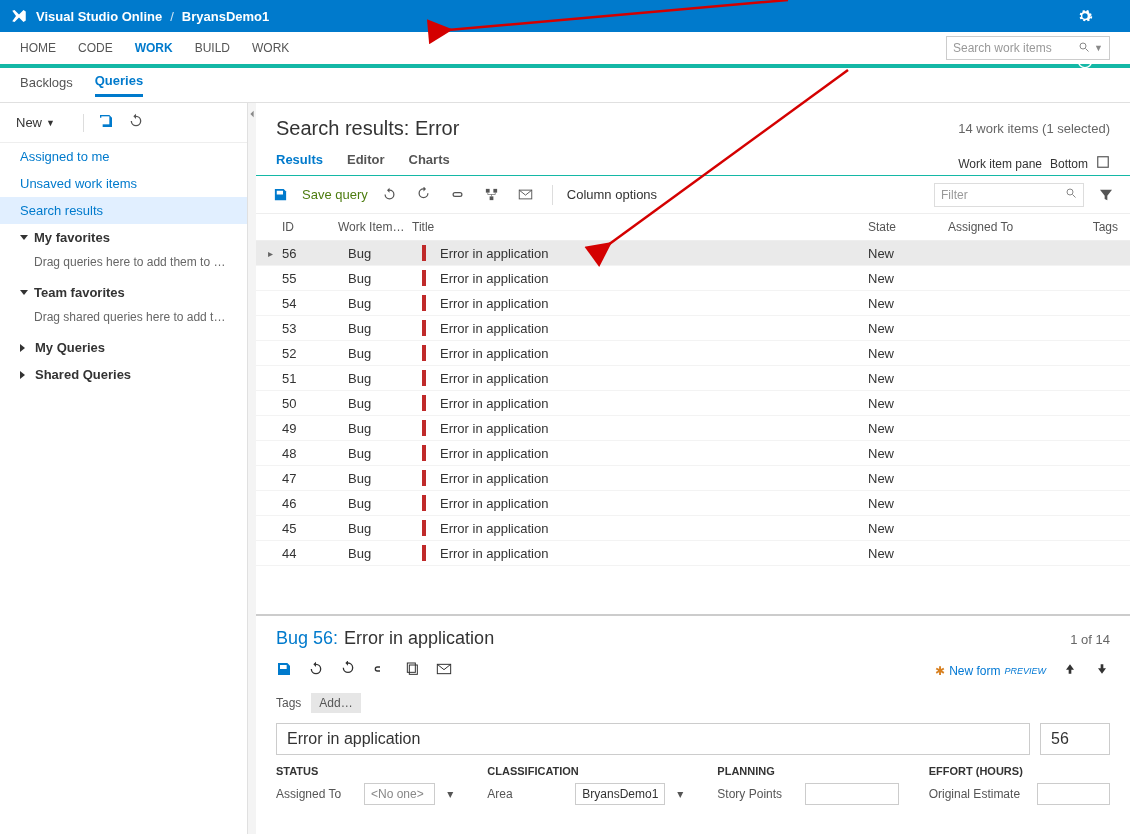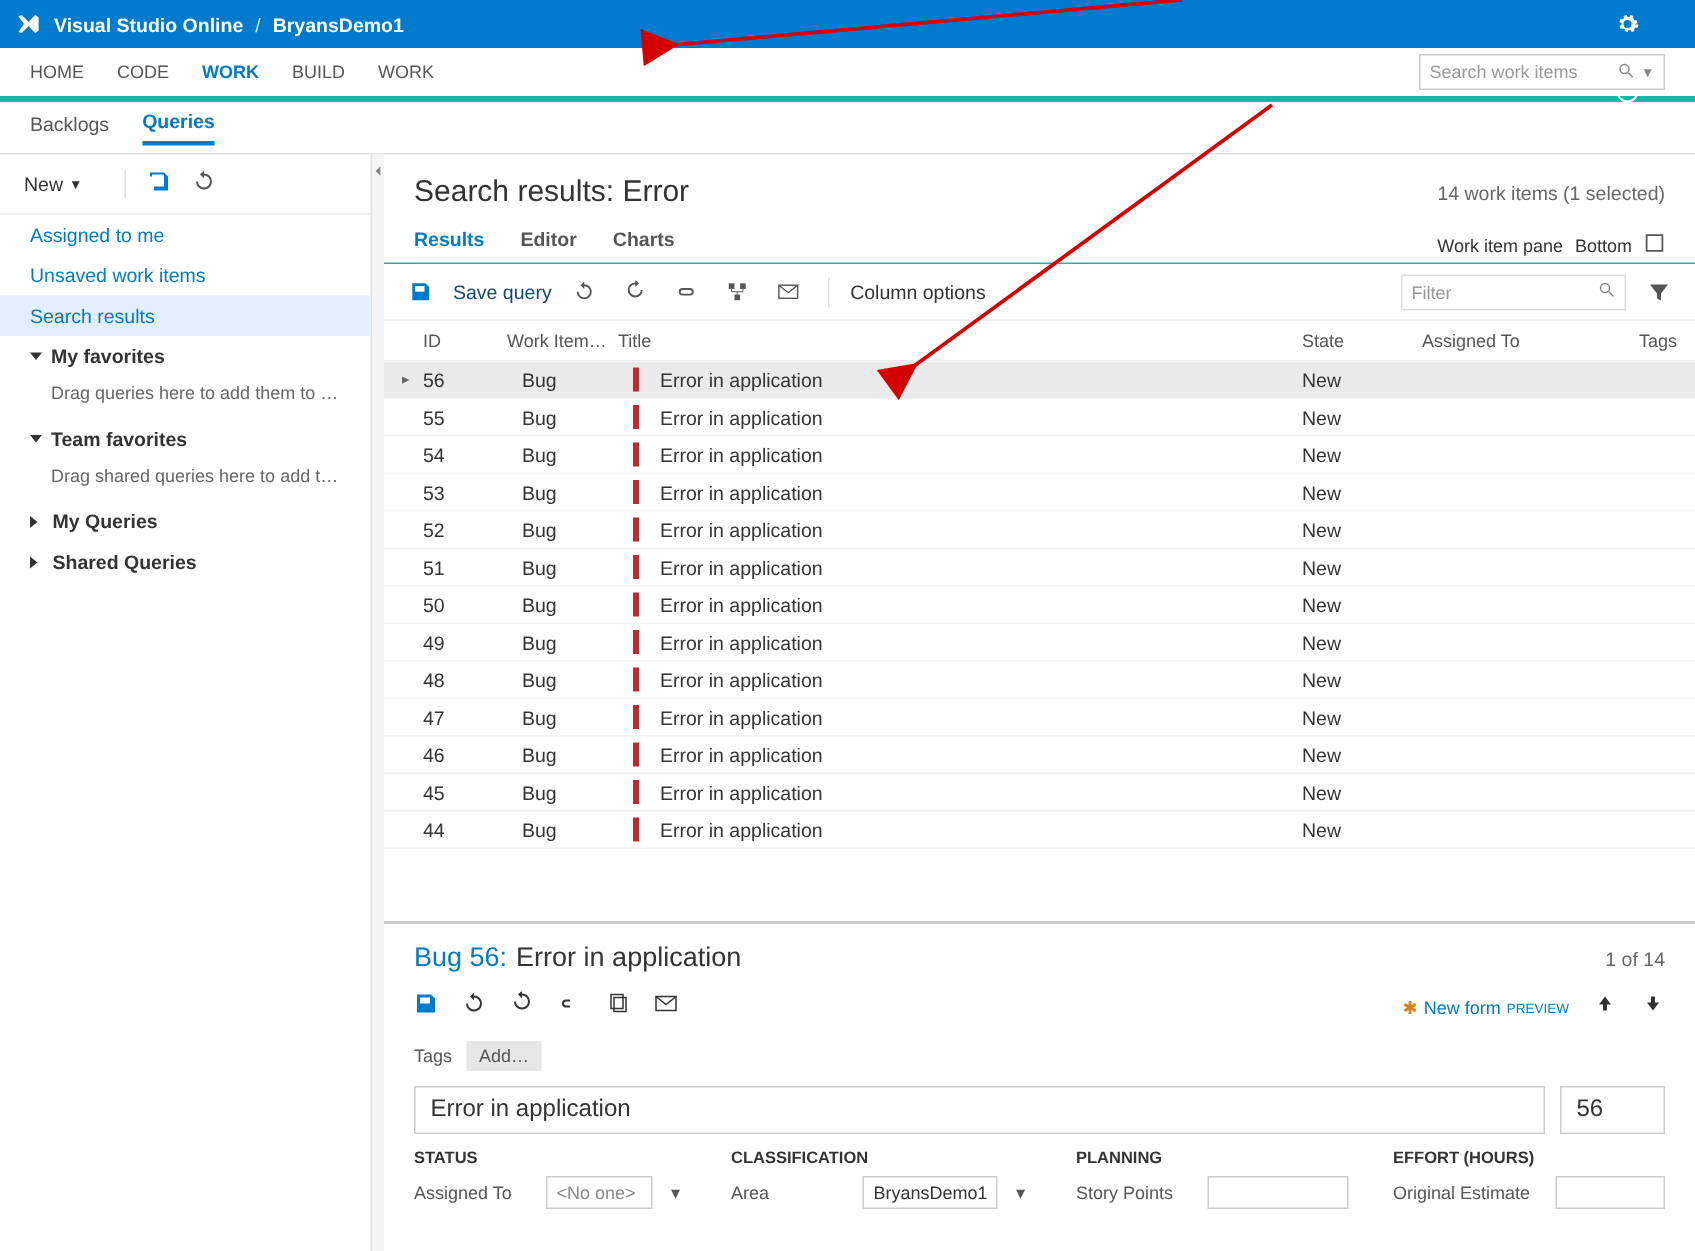--- a/index.html
+++ b/index.html
@@ -47,21 +47,21 @@
 .mh-right { margin-left:auto; color:#666; font-size:13px;}
 
 .mtabs { display:flex; align-items:center; padding: 6px 20px 0 20px; font-size:13px; color:#555; border-bottom:1px solid #14b8a6;}
 .mtabs .mt { margin-right:24px; padding-bottom:8px; cursor:pointer;font-weight:bold;}
 .mtabs .mt.active { color:#007acc; font-weight:600;}
 .mtabs .pane-right { margin-left:auto; display:flex; align-items:center; gap:8px; font-size:12px; color:#333;}
 
 .qt { height:38px; display:flex; align-items:center; padding:0 12px; border-bottom:1px solid #eee; gap:10px;}
 .qt .ico { width:24px; height:24px; display:flex; align-items:center; justify-content:center; cursor:pointer;}
 .qt .ico svg { width:15px; height:15px; fill:#555;}
-.qt .save-label { color:#0c4a6e; font-size:13px;}
+.qt .save-label { color:#4d7c0f; font-size:13px;}
 .qt .divider { width:1px; height:20px; background:#ddd; margin:0 4px;}
 .qt .co { color:#333; font-size:13px; cursor:pointer;}
 .qt .filter-box { margin-left:auto; width:150px; height:24px; border:1px solid #ddd; display:flex; align-items:center; padding:0 6px; font-size:12px; color:#999;}
 .qt .funnel svg { width:16px; height:16px; fill:#555;}
 
 
 .grid { flex:1; overflow:auto; position:relative;}
 .ghead { display:flex; font-size:12px; color:#555; padding:6px 12px; border-bottom:1px solid #eee; position:sticky; top:0; background:#fff;}
 .col-id { width:70px; padding-left:14px;}
 .col-type { width:74px;}
@@ -78,21 +78,21 @@
 .detail { border-top:2px solid #ccc; background:#fff; padding:12px 20px 0 20px; height:220px; overflow:hidden; position:relative;}
 .dh { display:flex; align-items:baseline;}
 .dh .bugno { color:#007acc; font-size:18px; font-weight:300;}
 .dh .bugtitle { font-size:18px; font-weight:300; margin-left:6px;}
 .dh .count { margin-left:auto; color:#666; font-size:13px;}
 .dt-toolbar { display:flex; align-items:center; gap:16px; padding:12px 0; }
 .dt-toolbar .ico svg { width:16px; height:16px; fill:#333;}
 .dt-toolbar .ico.save svg { fill:#007acc;}
 .dt-toolbar .newform { margin-left:auto; color:#0078d4; font-size:12px; display:flex; align-items:center; gap:4px;}
 .dt-toolbar .newform .star { color:#d88020;}
-.dt-toolbar .newform sup { font-size:9px; color:#0078d4;}
+.dt-toolbar .newform sup { font-size:9px; color:#0078d4;font-style:italic;}
 .tags-row { display:flex; align-items:center; gap:10px; font-size:12px; color:#555; margin-bottom:10px;}
 .tags-row .add-tag { background:#e6e6e6; padding:3px 8px; cursor:pointer;}
 .title-row { display:flex; gap:10px; margin-bottom:10px;}
 .title-row .tinput { flex:1; border:1px solid #ccc; padding:6px 10px; font-size:16px;}
 .title-row .idbox { width:70px; border:1px solid #ccc; padding:6px 10px; font-size:16px; text-align:left;}
 .fields { display:flex; gap:30px; font-size:12px;}
 .fcol { flex:1;}
 .fcol .fh { font-weight:700; font-size:11px; margin-bottom:6px;}
 .frow { display:flex; align-items:center; gap:8px;}
 .frow label { width:80px; color:#555;}

